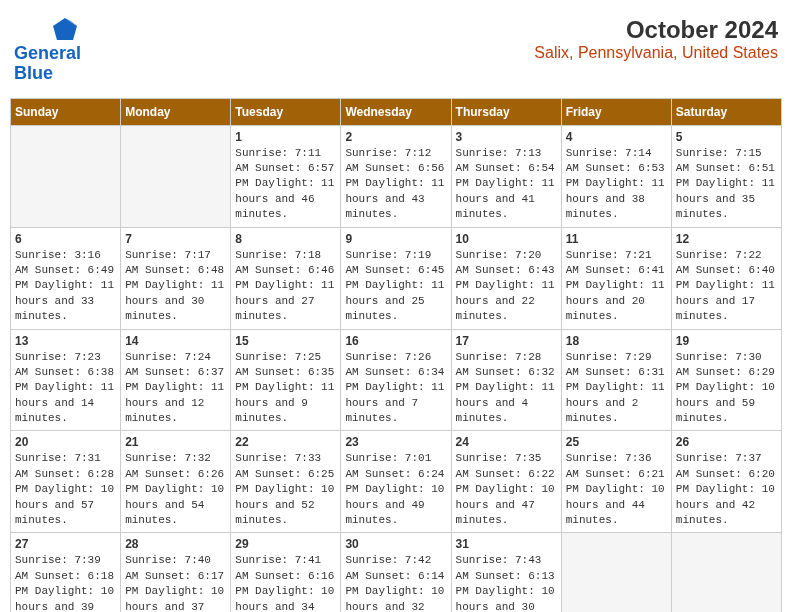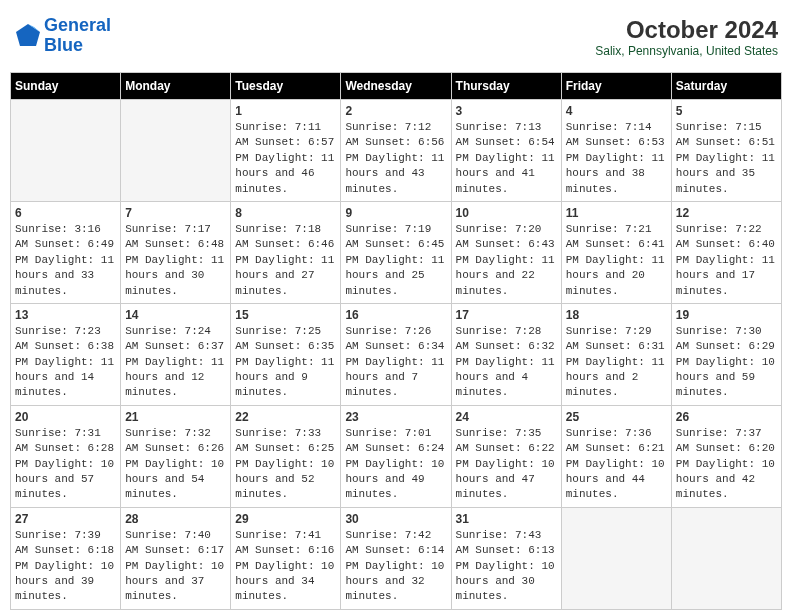--- a/index.html
+++ b/index.html
@@ -12,21 +12,22 @@
     }
     .header {
       display: flex;
       justify-content: space-between;
       align-items: flex-start;
       margin-bottom: 8px;
       padding: 6px 4px;
     }
     .logo {
       display: flex;
-      align-items: center;
+      align-items: flex-end;
+      flex-direction: column;
     }
     .logo-text {
       font-size: 18px;
       font-weight: bold;
       color: #333;
       line-height: 1.1;
     }
     .logo-text .blue { color: #1565C0; }
     .logo-icon {
       width: 28px;
@@ -35,31 +36,31 @@
     }
     .title-block {
       text-align: right;
     }
     .title-block .month-year {
       font-size: 24px;
       font-weight: bold;
       color: #333;
     }
     .title-block .location {
-      font-size: 12px;
-      color: #14532d;
+      font-size: 16px;
+      color: #c2410c;
       text-align: center;
     }
     .calendar {
       width: 100%;
       border-collapse: collapse;
       border: 1px solid #ccc;
     }
     .calendar th {
-      background-color: #000000;
+      background-color: #a16207;
       color: #fff;
       font-size: 12px;
       font-weight: bold;
       padding: 6px 4px;
       text-align: left;
       border: 1px solid #ccc;
     }
     .calendar td {
       vertical-align: top;
       border: 1px solid #ccc;

